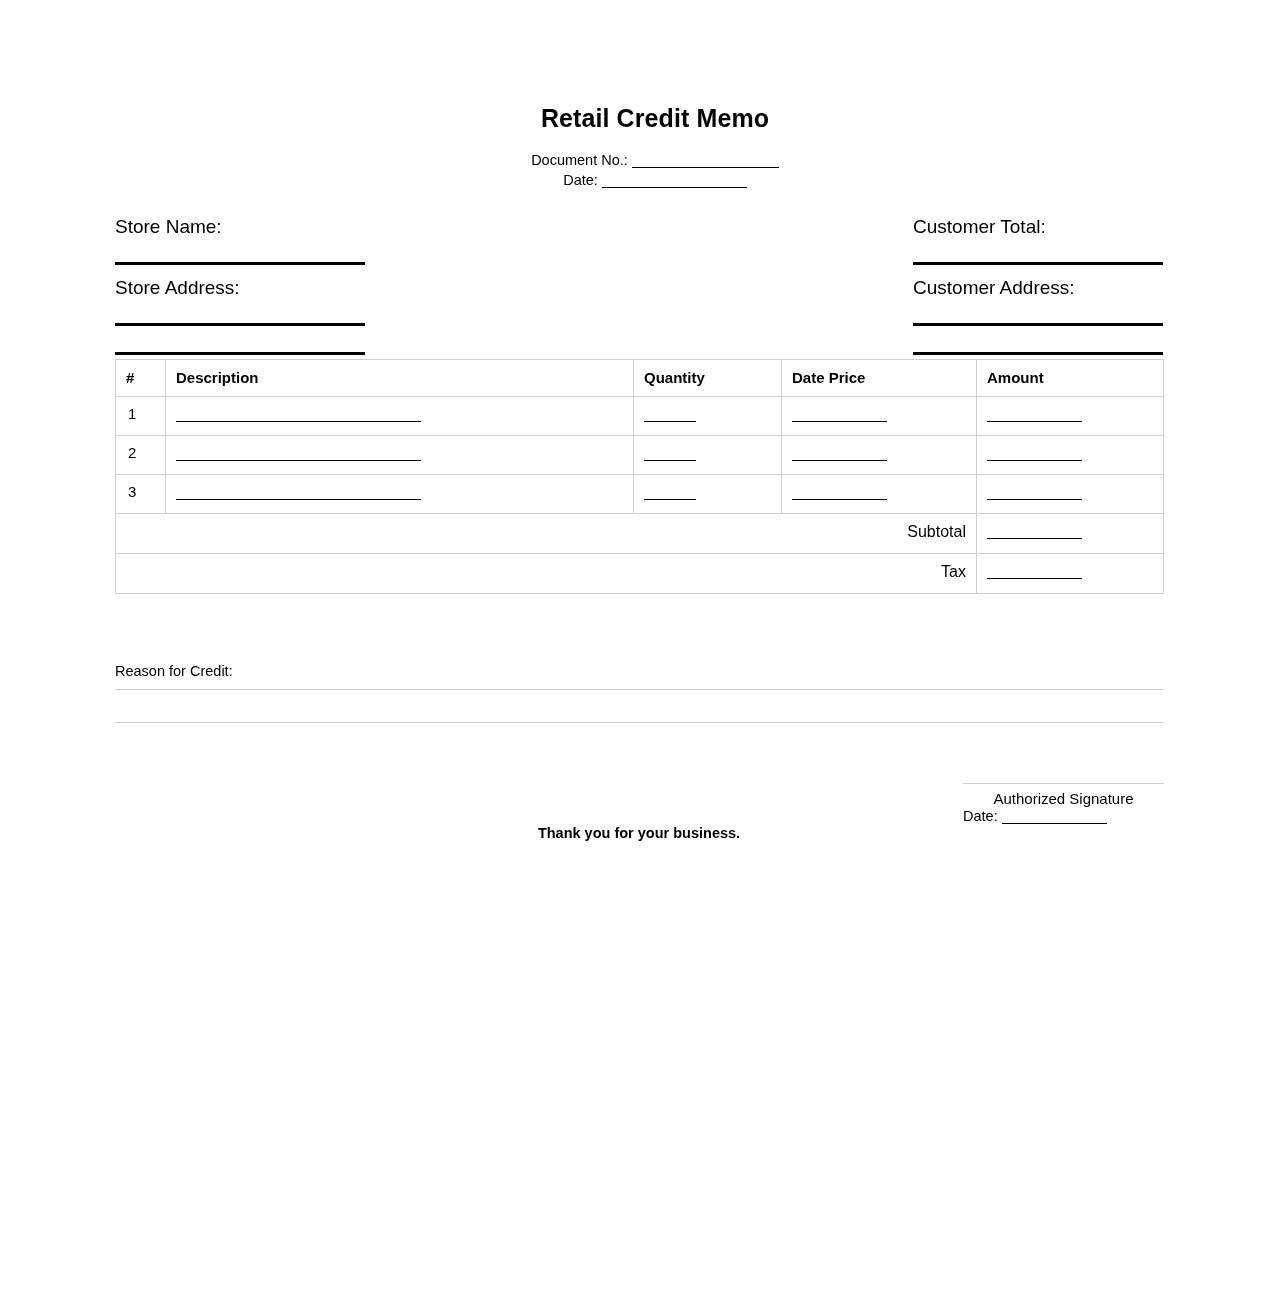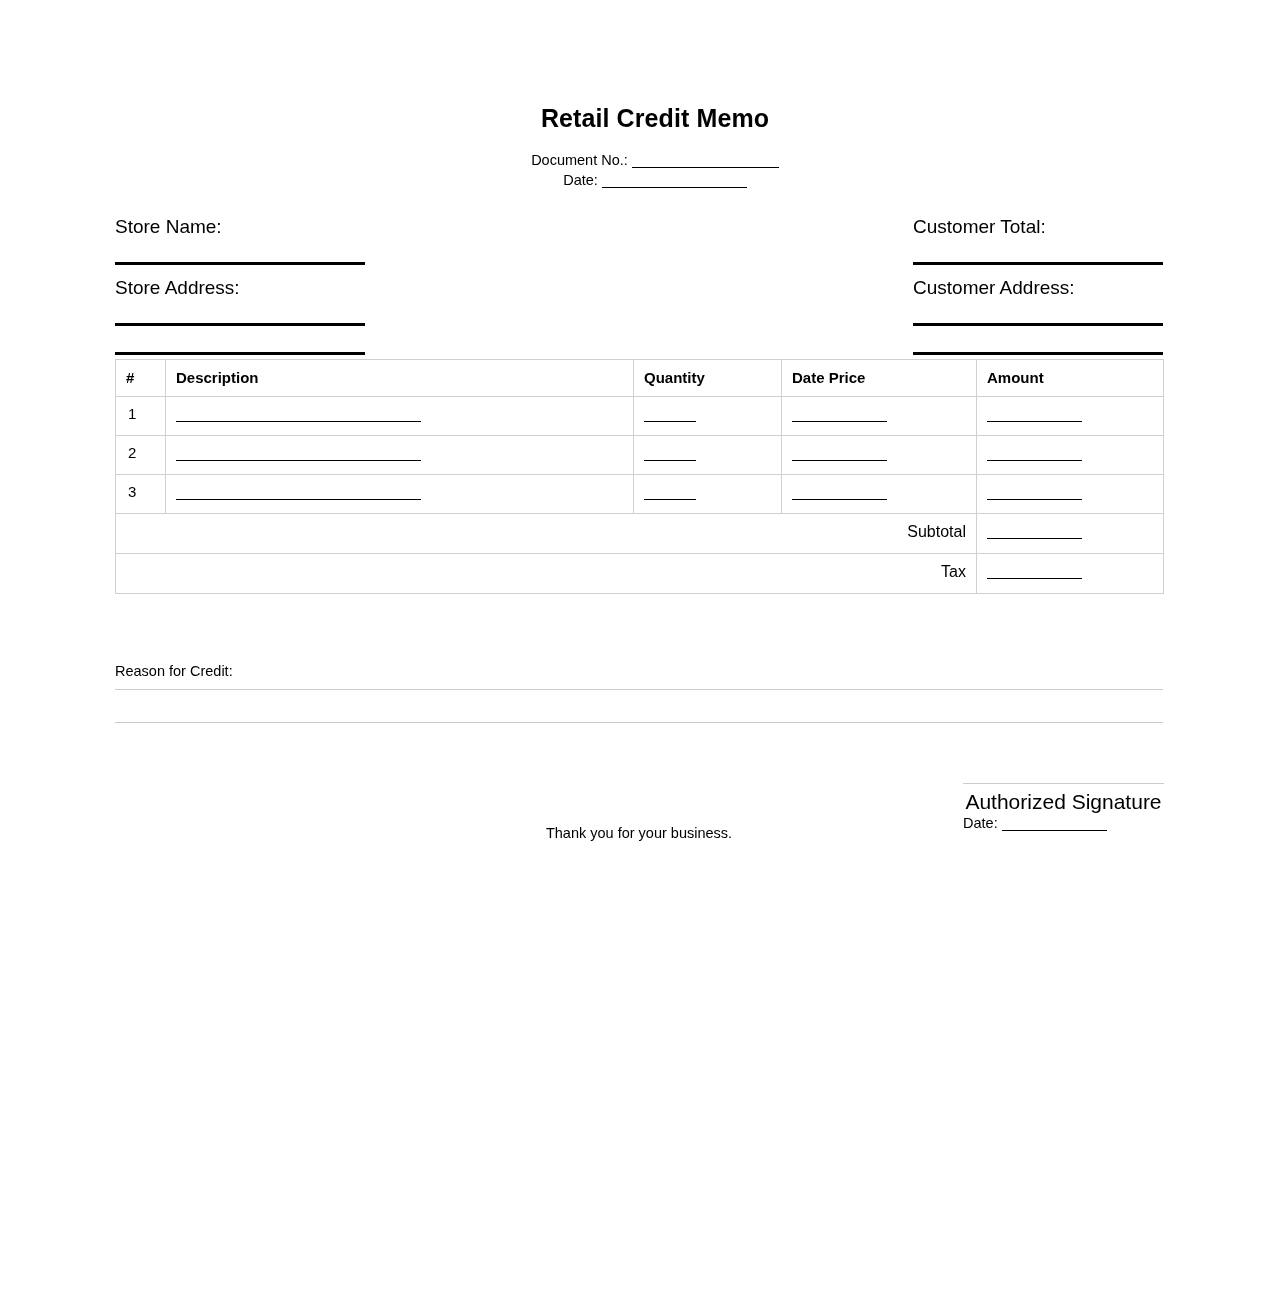--- a/index.html
+++ b/index.html
@@ -153,38 +153,39 @@
     font-size: 14.5px;
   }
   .sig-rule {
     border-bottom: 1px solid #cccccc;
     width: 201px;
     height: 0;
   }
   .sig-caption {
     display: block;
     padding-top: 6px;
-    font-size: 21px;
+    font-size: 15px;
   }
   .sig-date {
     display: block;
     text-align: left;
     white-space: pre;
     margin-top: 1px;
   }
   .u-sigdate { width: 105px; }
 
   
   .footer-note {
     position: absolute;
     top: 825px;
     left: 0;
     width: 1278px;
     text-align: center;
     font-size: 14.5px;
+    font-weight: bold;
   }
 </style>
 </head>
 <body>
 
 <div class="page">
 
   <div class="doc-title">Retail Credit Memo</div>
 
   <div class="meta-block">

